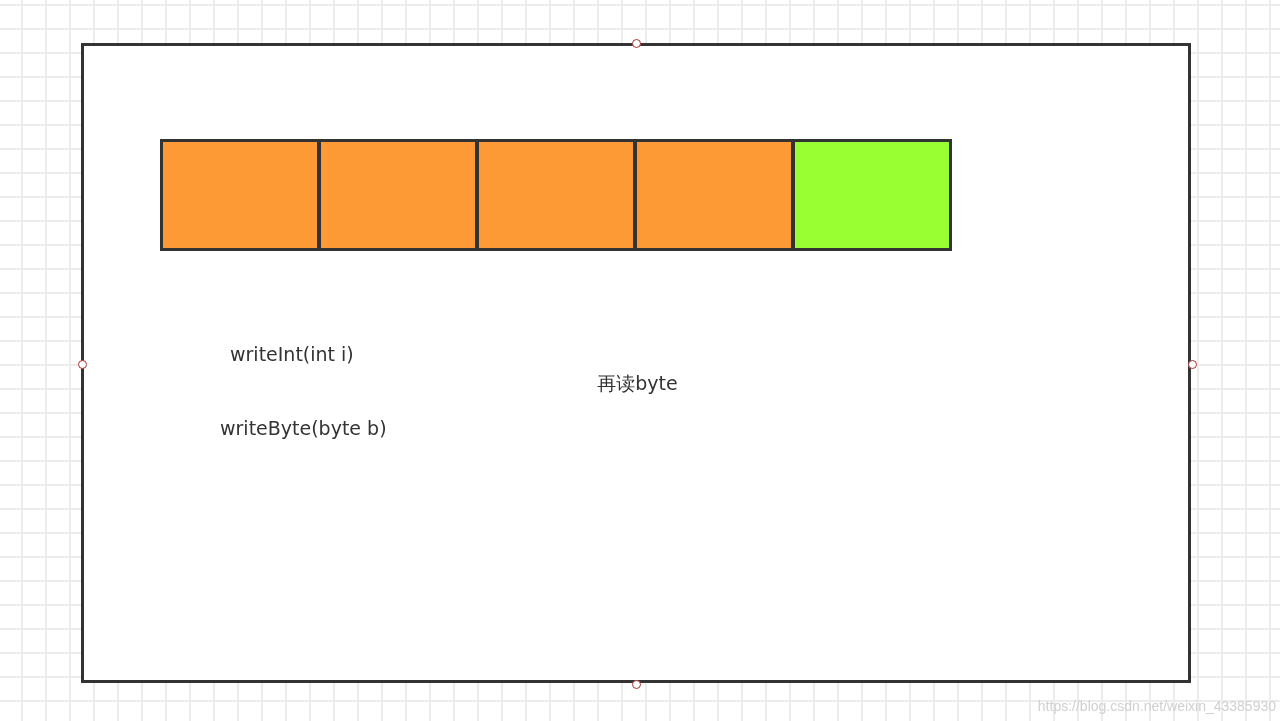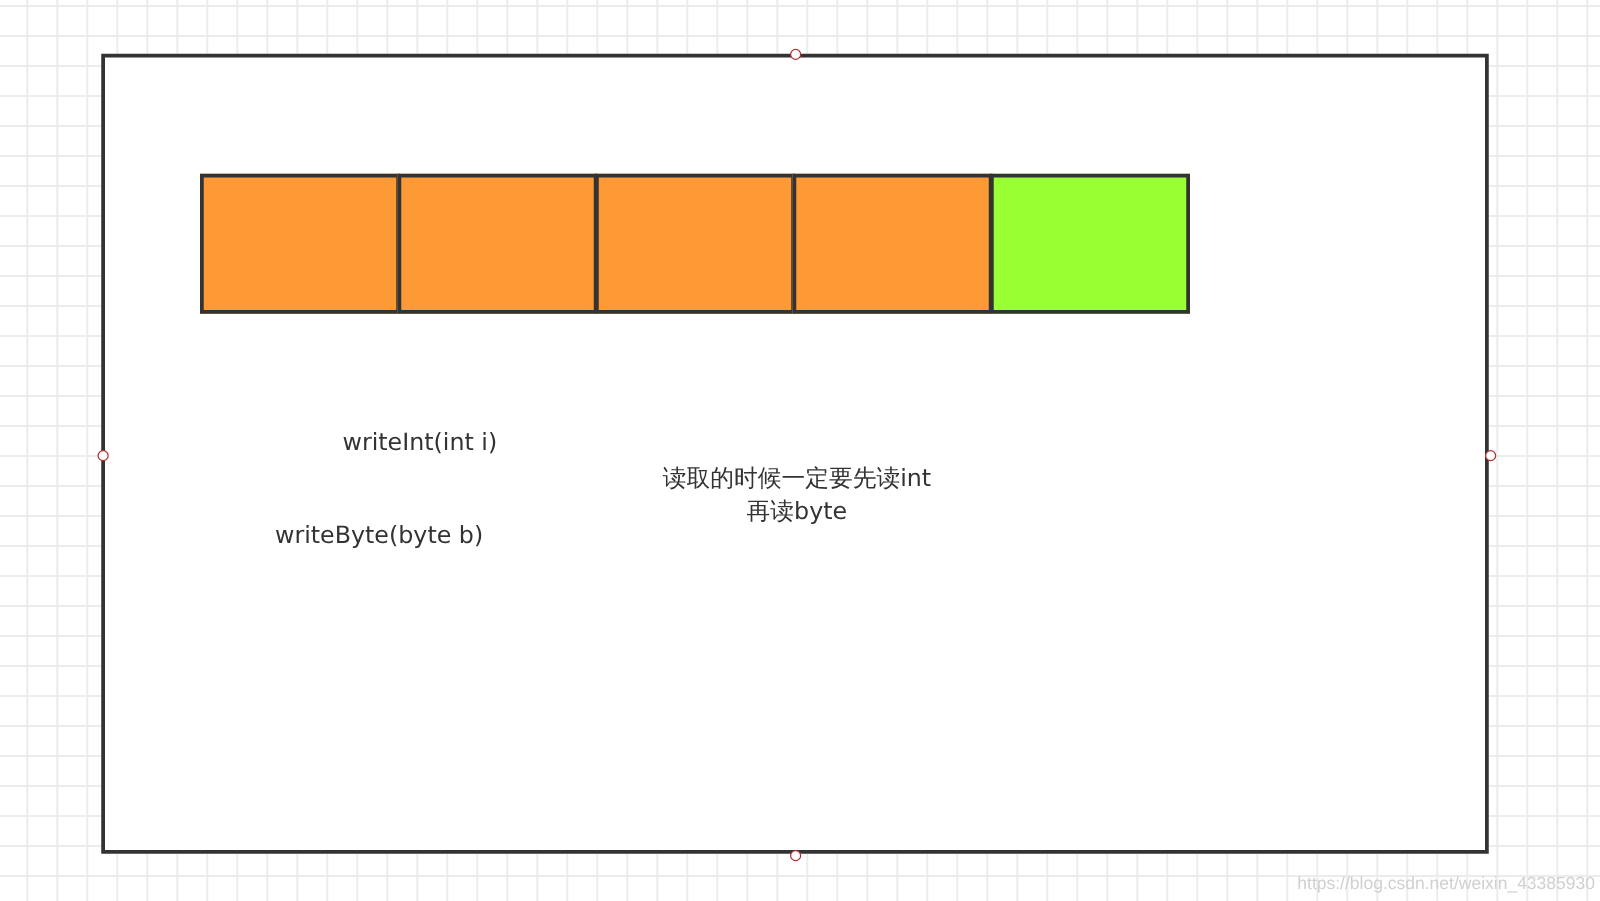--- a/index.html
+++ b/index.html
@@ -51,21 +51,20 @@
 <div class="handle" style="left:1188px;top:360px;"></div>
 
 <div class="cells">
   <div class="cell" style="background:#fd9a35;"></div>
   <div class="cell" style="background:#fd9a35;"></div>
   <div class="cell" style="background:#fd9a35;"></div>
   <div class="cell" style="background:#fd9a35;"></div>
   <div class="cell" style="background:#99ff33;"></div>
 </div>
 
-<div class="label" style="left:230px;top:343px;margin-left:44px;">writeInt(int i)</div>
+<div class="label" style="left:230px;top:343px;">writeInt(int i)</div>
 <div class="label" style="left:220px;top:417px;">writeByte(byte b)</div>
 
 <div class="note">
-  <div>读取的时候一定要先读int</div>
   <div>再读byte</div>
 </div>
 
 <div class="watermark">https://blog.csdn.net/weixin_43385930</div>
 
 </body></html>

